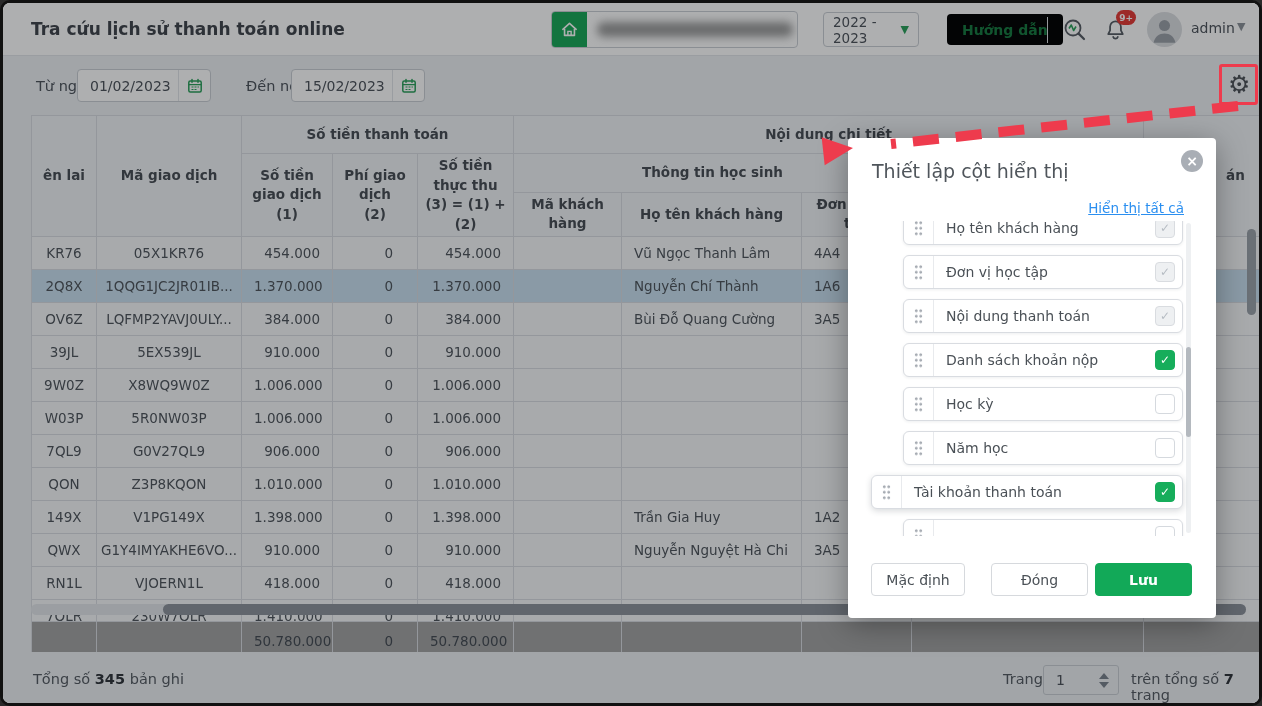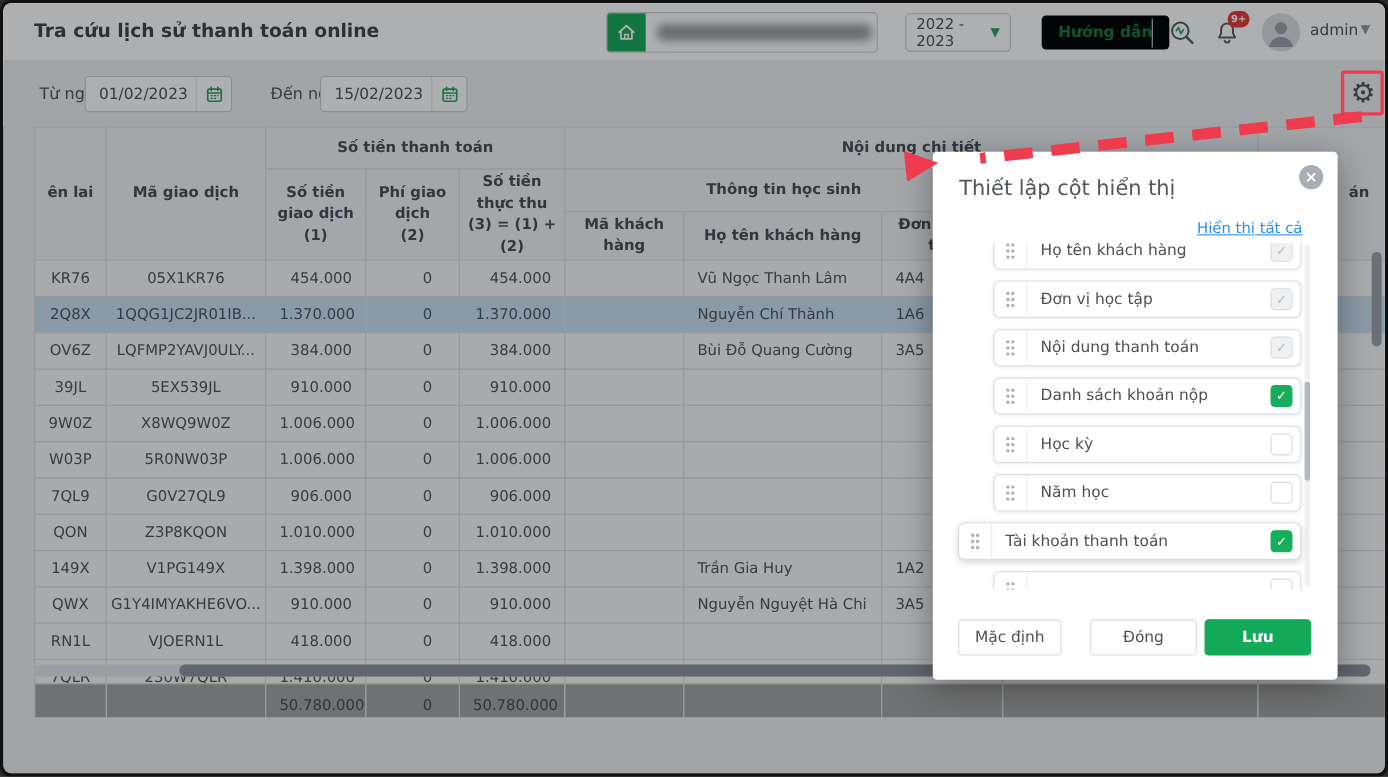--- a/index.html
+++ b/index.html
@@ -392,20 +392,36 @@
           <td></td>
             <td></td>
             <td></td>
             <td></td>
             <td></td>
         </tr>
       </tbody>
     </table>
   </div>
 
+  <div class="footer">
+    <div class="total-records">
+      <span>Tổng số</span> <b>345</b> <span>bản ghi</span>
+    </div>
+    <div class="page-label">Trang</div>
+    <div class="page-input">
+      <span class="pv">1</span>
+      <span class="spinner">
+          <span class="up"></span>
+          <span class="dn"></span>
+        </span>
+    </div>
+    <div class="pages-total">
+      <span>trên tổng số</span> <b>7</b> <span>trang</span>
+    </div>
+  </div>
 
   <div class="dim"></div>
 
   <div class="modal">
     <div class="modal-title">Thiết lập cột hiển thị</div>
     <div class="modal-close">×</div>
     <a class="show-all">Hiển thị tất cả</a>
     <div class="list-viewport">
       <div class="mscroll">
           <div class="thumb"></div>

